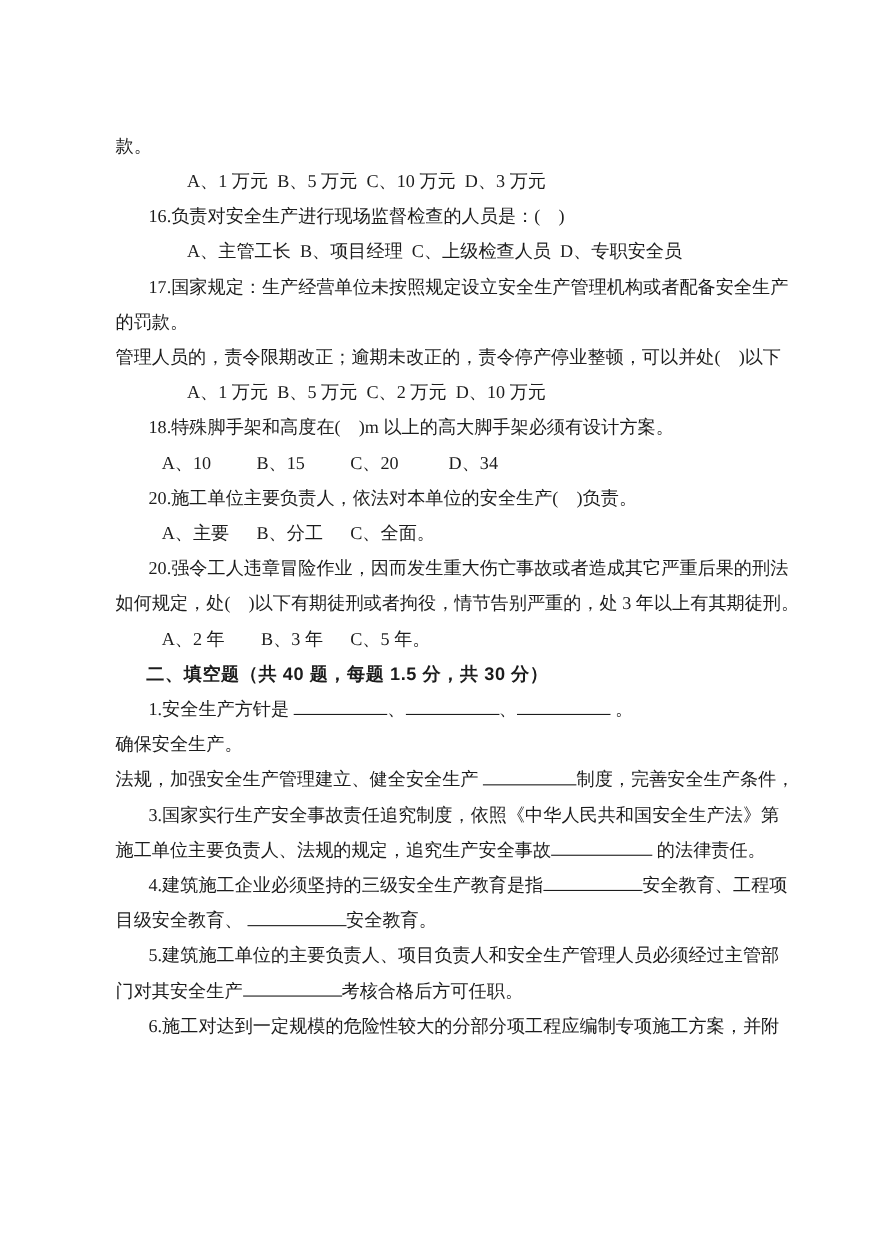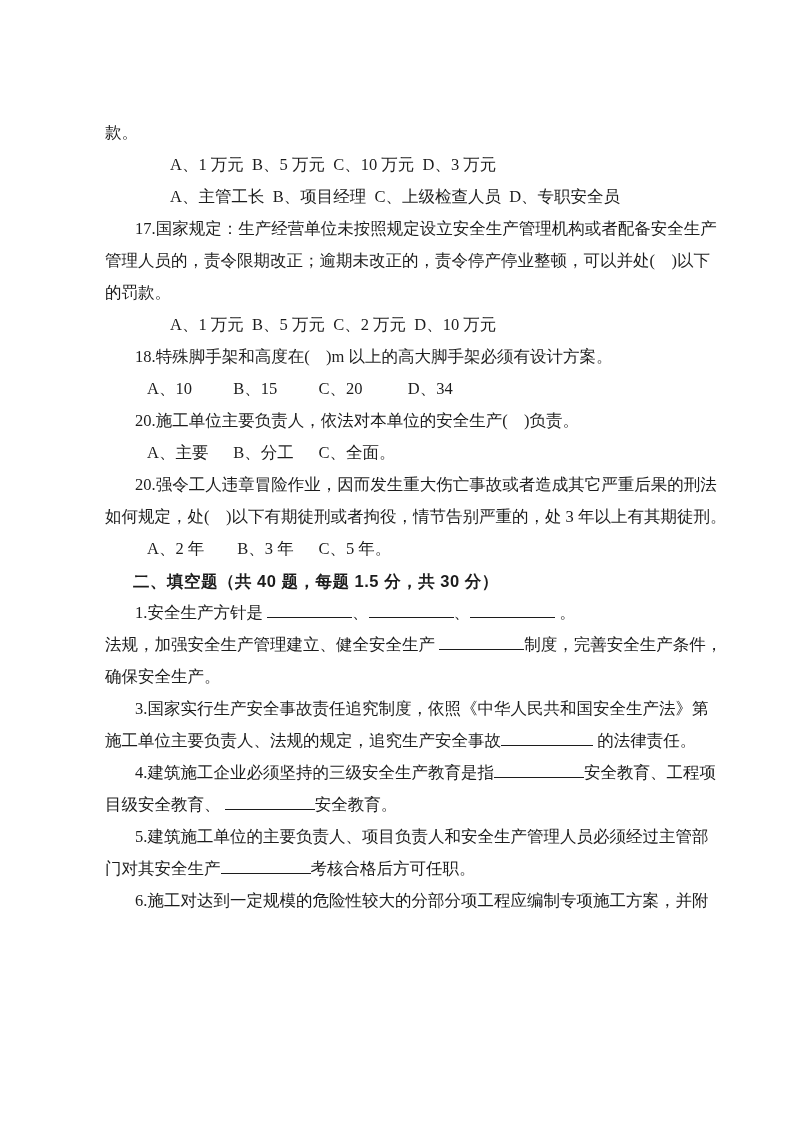--- a/index.html
+++ b/index.html
@@ -42,36 +42,37 @@
     vertical-align: baseline;
   }
 </style>
 </head>
 <body>
 
 <div class="page">
   <div id="doc-body">
       <p class="ln cont"><span>款。</span></p>
       <p class="ln opt"><span>A、1 万元  B、5 万元  C、10 万元  D、3 万元</span></p>
+      <p class="ln q"><span>16.负责对安全生产进行现场监督检查的人员是：(    )</span></p>
       <p class="ln opt"><span>A、主管工长  B、项目经理  C、上级检查人员  D、专职安全员</span></p>
       <p class="ln q"><span>17.国家规定：生产经营单位未按照规定设立安全生产管理机构或者配备安全生产</span></p>
+      <p class="ln cont"><span>的罚款。</span></p>
       <p class="ln cont"><span>管理人员的，责令限期改正；逾期未改正的，责令停产停业整顿，可以并处(    )以下</span></p>
-      <p class="ln cont"><span>的罚款。</span></p>
       <p class="ln opt"><span>A、1 万元  B、5 万元  C、2 万元  D、10 万元</span></p>
       <p class="ln q"><span>18.特殊脚手架和高度在(    )m 以上的高大脚手架必须有设计方案。</span></p>
       <p class="ln opt2"><span>A、10          B、15          C、20           D、34</span></p>
       <p class="ln q"><span>20.施工单位主要负责人，依法对本单位的安全生产(    )负责。</span></p>
       <p class="ln opt2"><span>A、主要      B、分工      C、全面。</span></p>
       <p class="ln q"><span>20.强令工人违章冒险作业，因而发生重大伤亡事故或者造成其它严重后果的刑法</span></p>
       <p class="ln cont"><span>如何规定，处(    )以下有期徒刑或者拘役，情节告别严重的，处 3 年以上有其期徒刑。</span></p>
       <p class="ln opt2"><span>A、2 年        B、3 年      C、5 年。</span></p>
       <p class="ln heading"><span>二、填空题（共 40 题，每题 1.5 分，共 30 分）</span></p>
       <p class="ln q"><span>1.安全生产方针是 </span><span class="blank" style="width: 85px;"></span><span>、</span><span class="blank" style="width: 85px;"></span><span>、</span><span class="blank" style="width: 85px;"></span><span> 。</span></p>
+      <p class="ln cont"><span>确保安全生产。</span></p>
       <p class="ln cont"><span>法规，加强安全生产管理建立、健全安全生产 </span><span class="blank" style="width: 85px;"></span><span>制度，完善安全生产条件，</span></p>
-      <p class="ln cont"><span>确保安全生产。</span></p>
       <p class="ln q"><span>3.国家实行生产安全事故责任追究制度，依照《中华人民共和国安全生产法》第</span></p>
       <p class="ln cont"><span>施工单位主要负责人、法规的规定，追究生产安全事故</span><span class="blank" style="width: 92px;"></span><span> 的法律责任。</span></p>
       <p class="ln q"><span>4.建筑施工企业必须坚持的三级安全生产教育是指</span><span class="blank" style="width: 90px;"></span><span>安全教育、工程项</span></p>
       <p class="ln cont"><span>目级安全教育、 </span><span class="blank" style="width: 90px;"></span><span>安全教育。</span></p>
       <p class="ln q"><span>5.建筑施工单位的主要负责人、项目负责人和安全生产管理人员必须经过主管部</span></p>
       <p class="ln cont"><span>门对其安全生产</span><span class="blank" style="width: 90px;"></span><span>考核合格后方可任职。</span></p>
       <p class="ln q"><span>6.施工对达到一定规模的危险性较大的分部分项工程应编制专项施工方案，并附</span></p>
     </div>
 </div>
 

